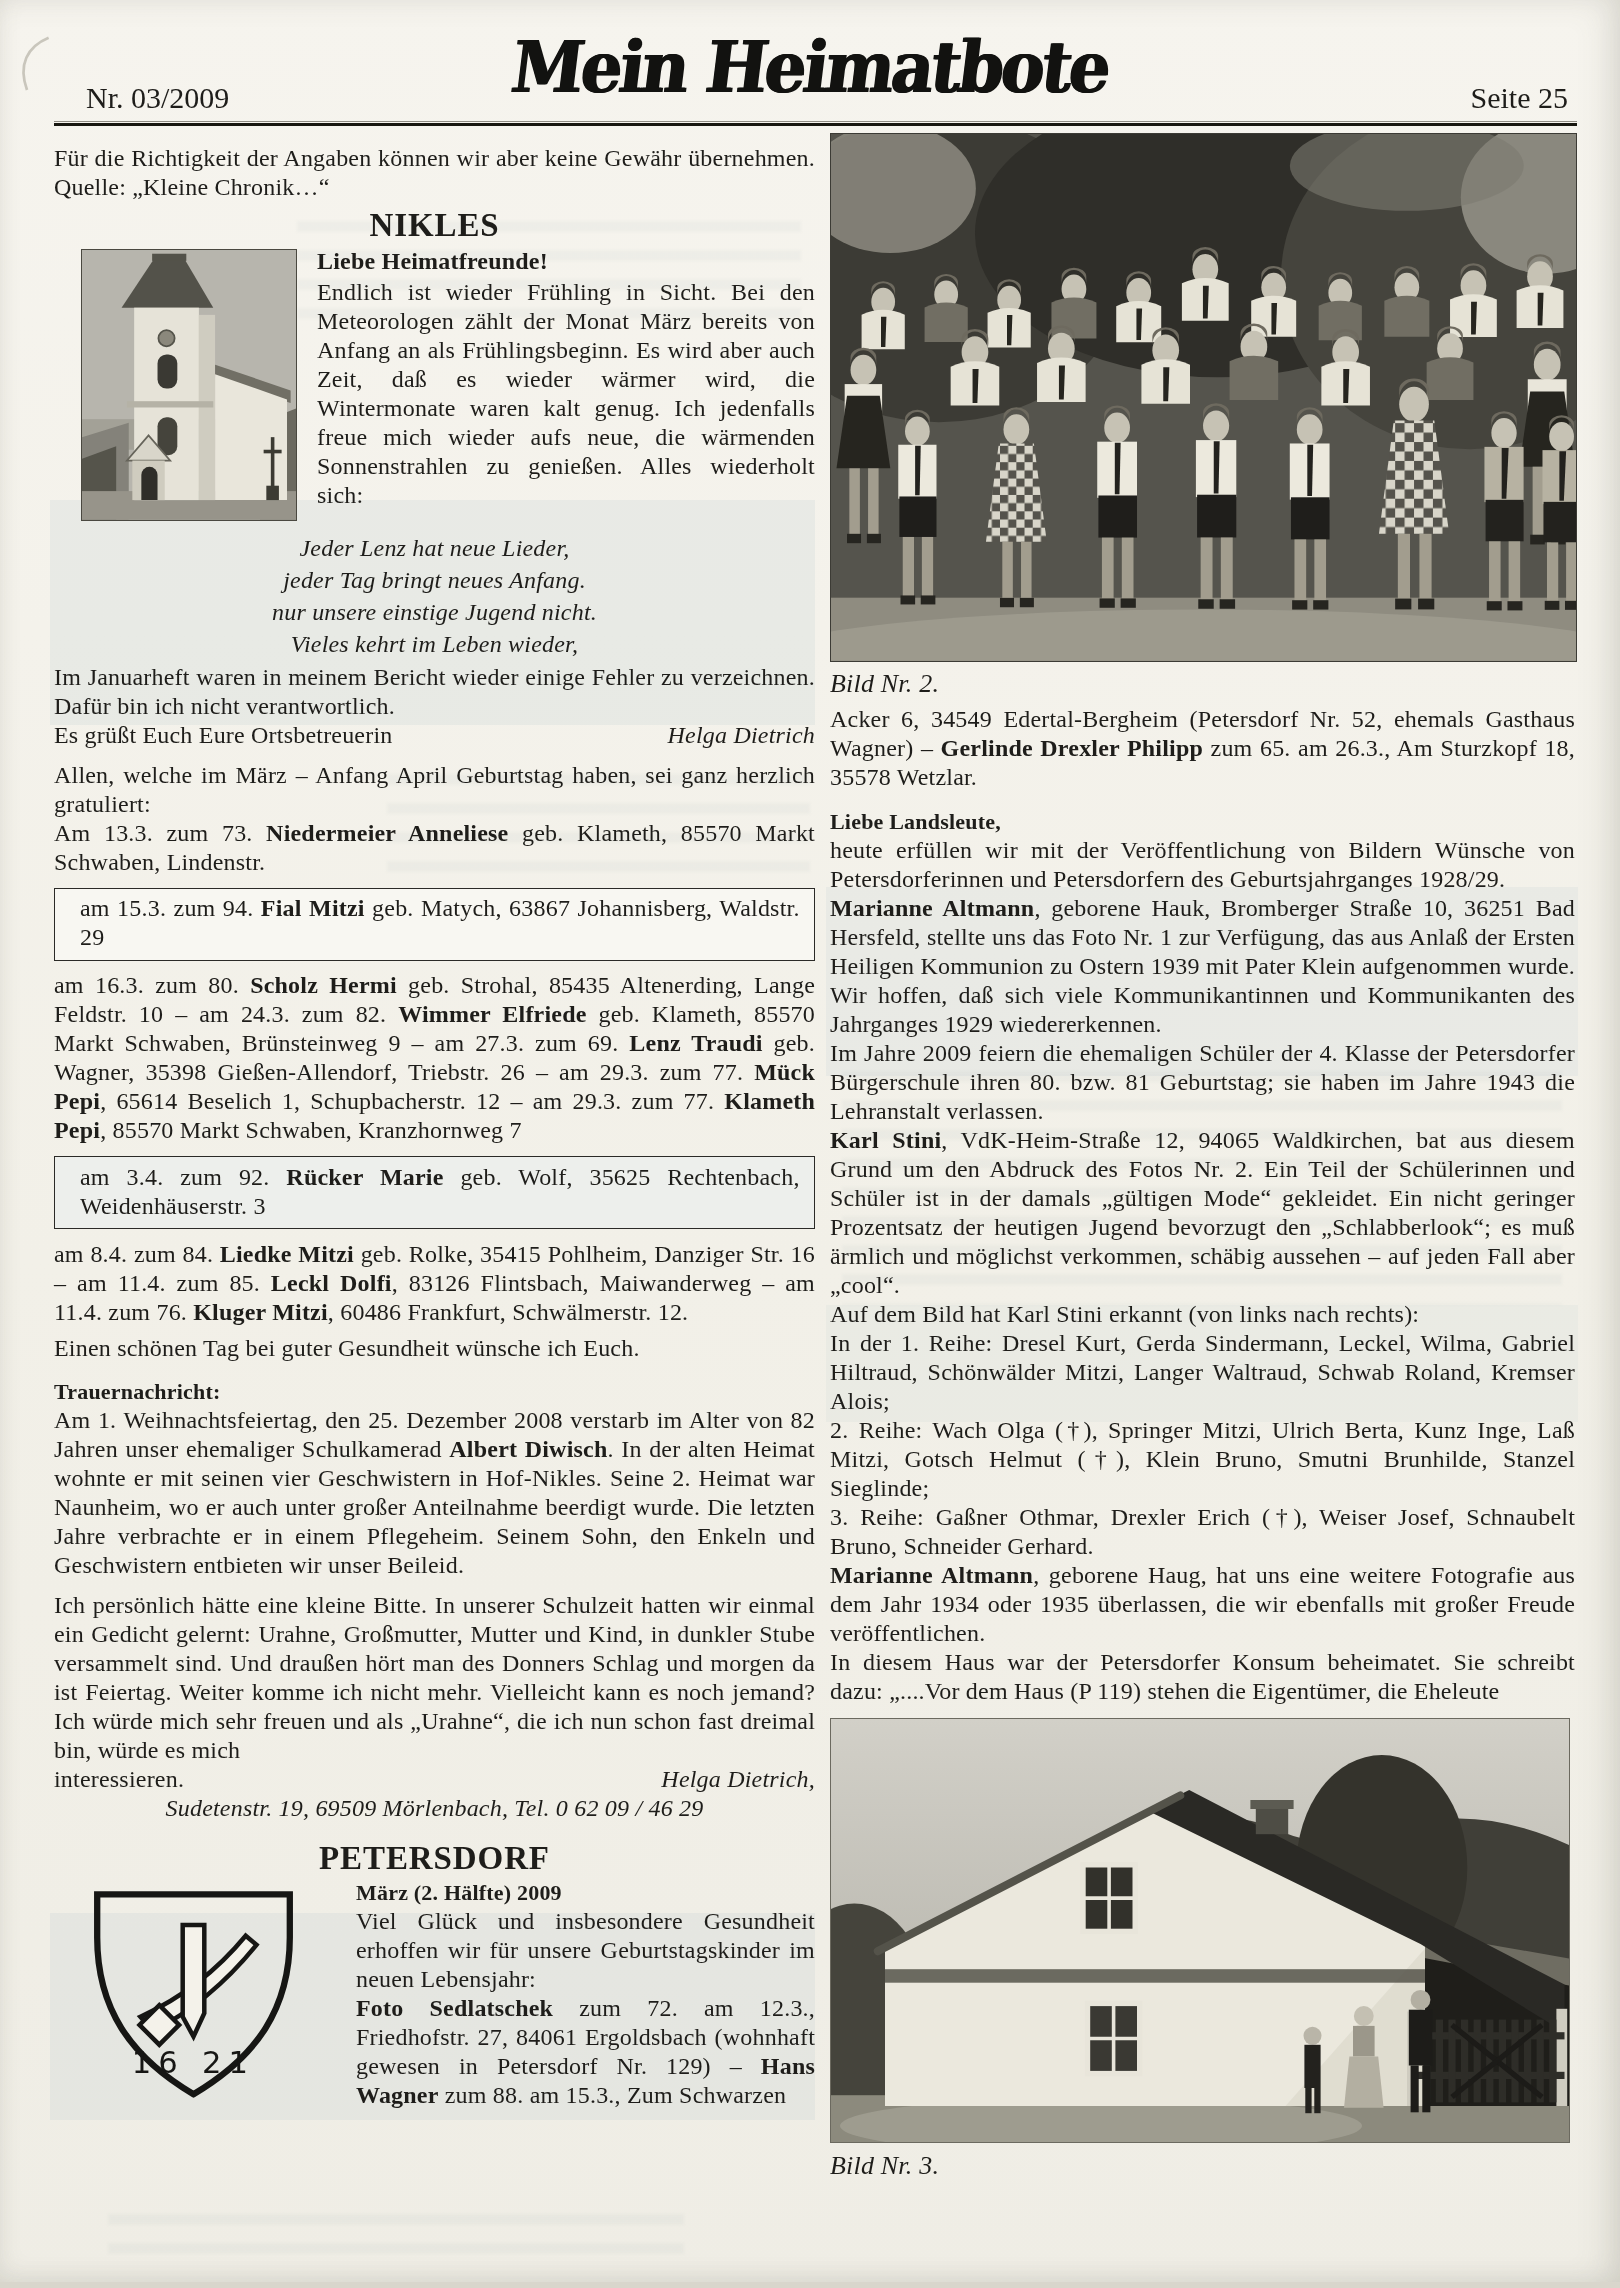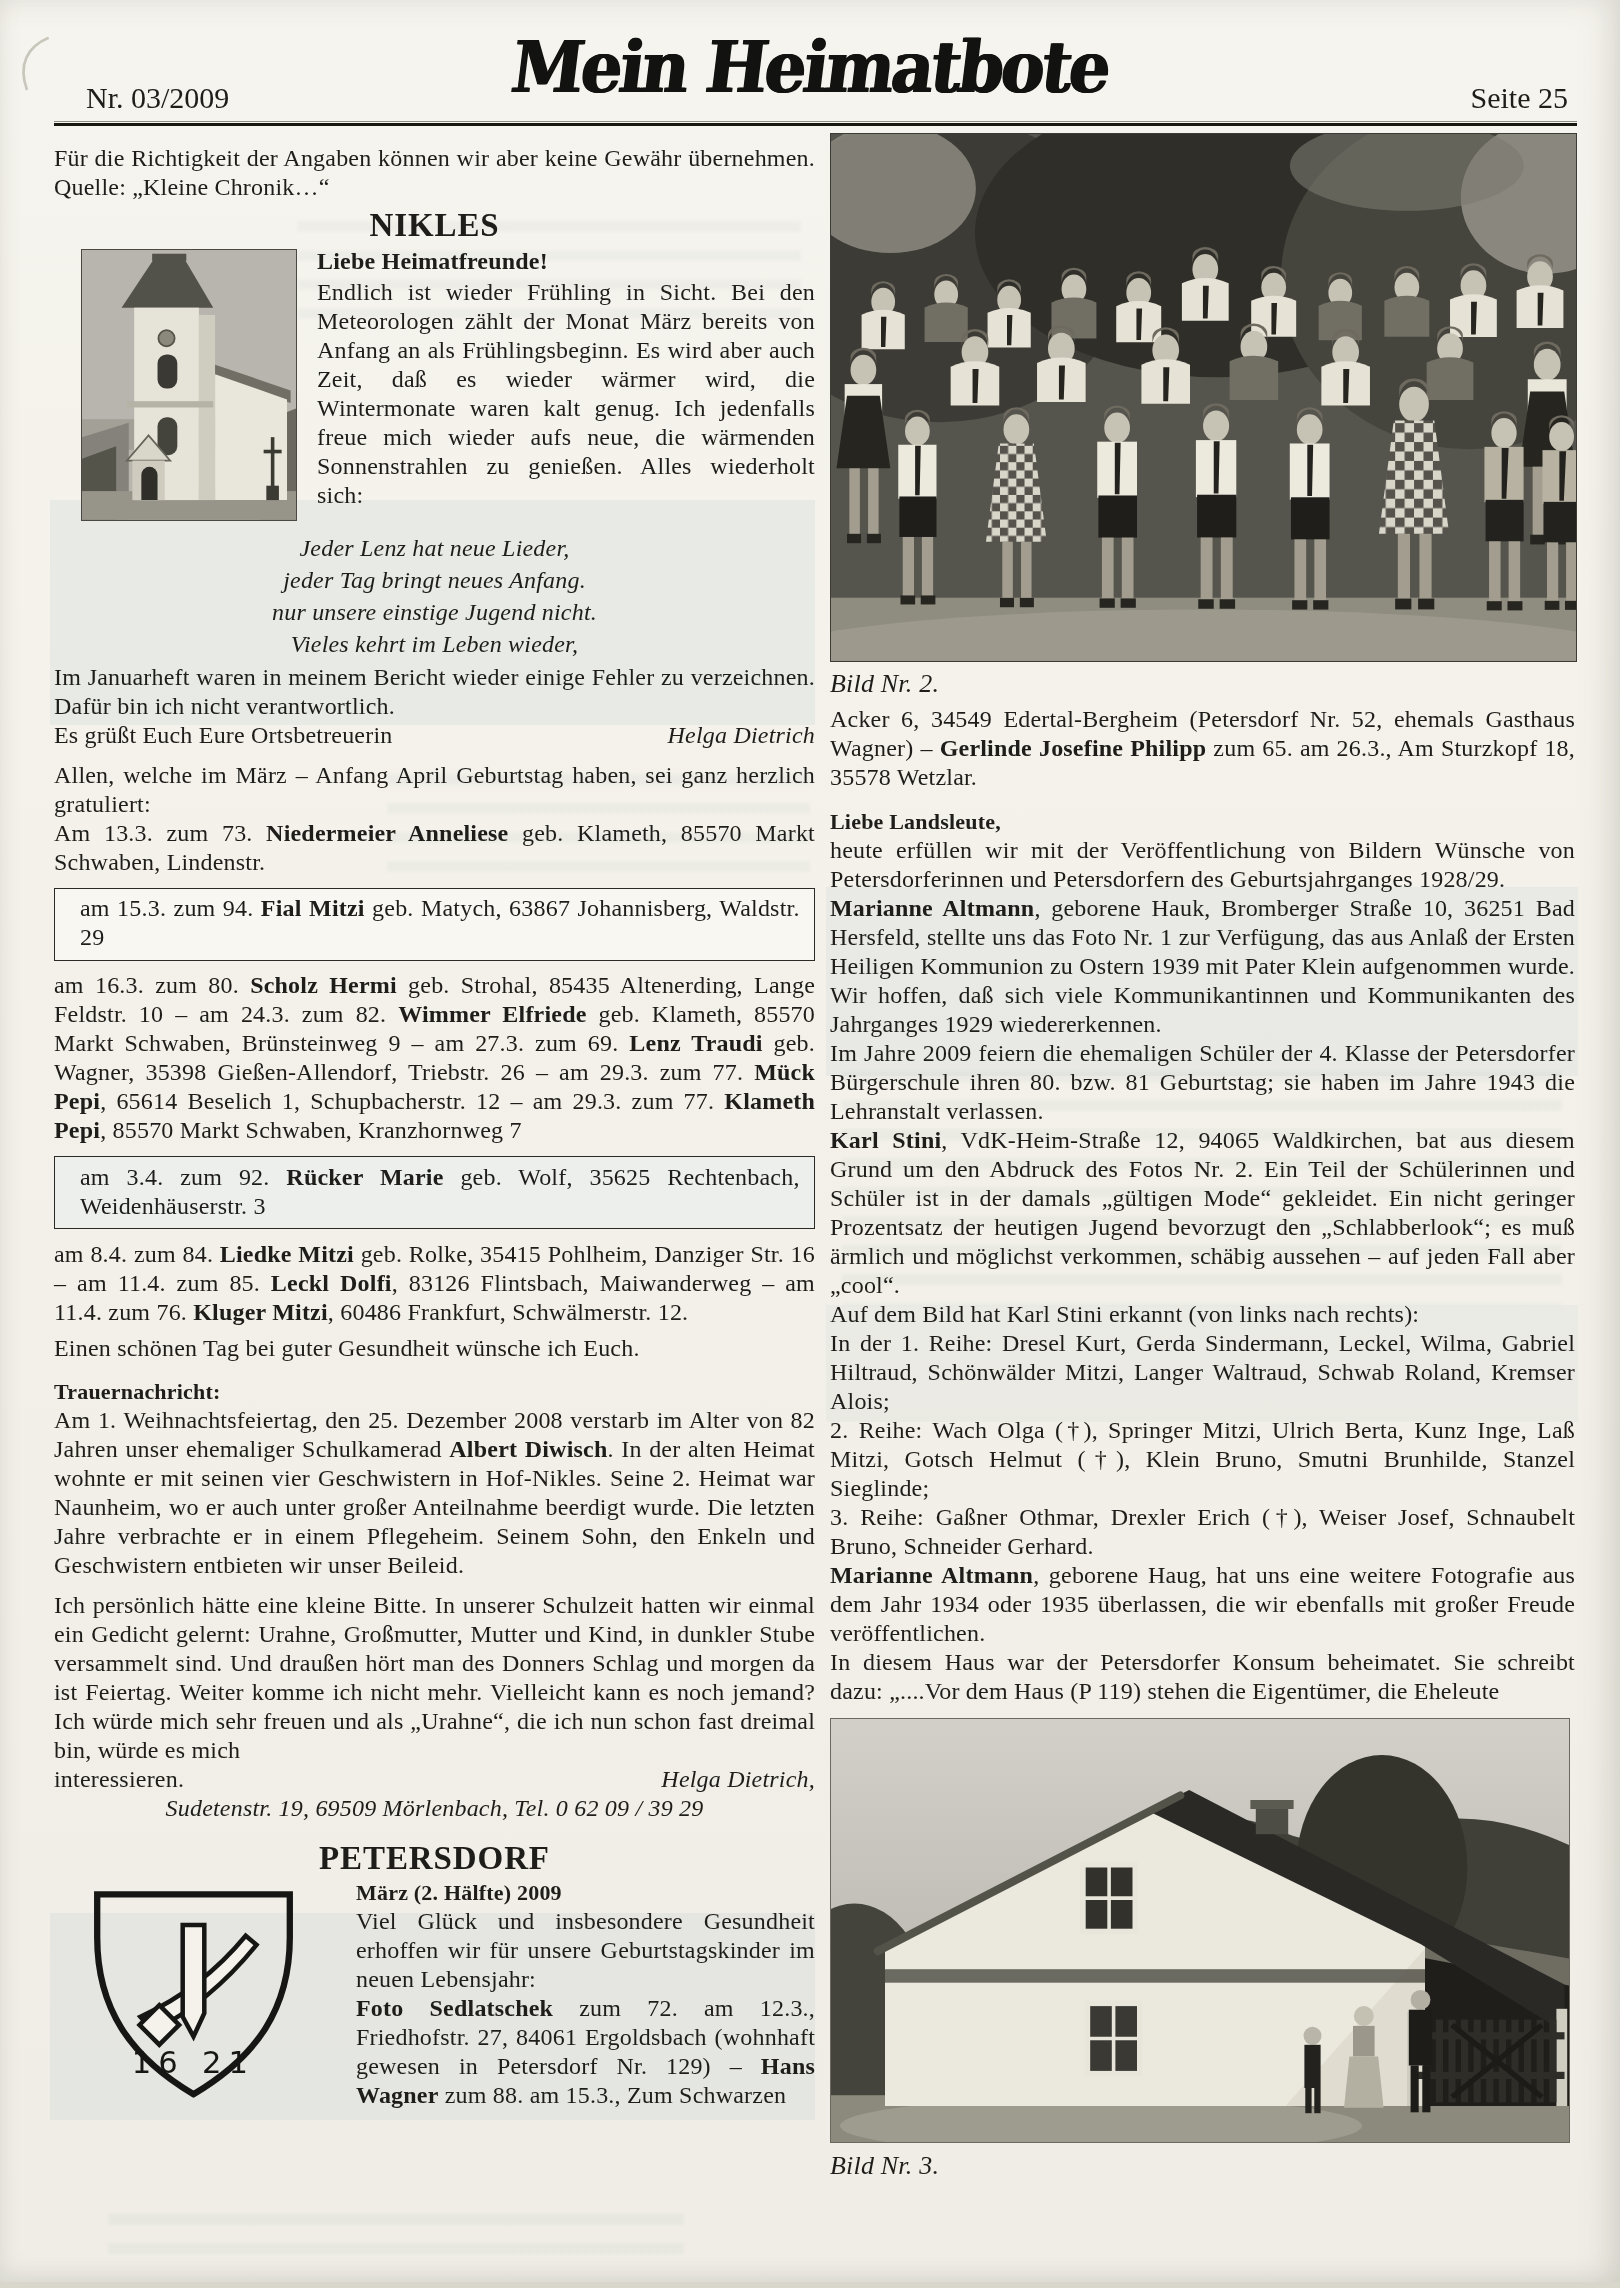--- a/index.html
+++ b/index.html
@@ -136,21 +136,21 @@
     <p class="para mt-s">Einen schönen Tag bei guter Gesundheit wünsche ich Euch.</p>
 
     <h3 class="sub">Trauernachricht:</h3>
     <p class="para"><span>Am 1. Weihnachtsfeiertag, den 25. Dezember 2008 verstarb im Alter von 82 Jahren unser ehemaliger Schulkamerad </span><span class="b">Albert Diwisch</span><span>. In der alten Heimat wohnte er mit seinen vier Geschwistern in Hof-Nikles. Seine 2. Heimat war Naunheim, wo er auch unter großer Anteilnahme beerdigt wurde. Die letzten Jahre verbrachte er in einem Pflegeheim. Seinem Sohn, den Enkeln und Geschwistern entbieten wir unser Beileid.</span></p>
 
     <p class="para mt">Ich persönlich hätte eine kleine Bitte. In unserer Schulzeit hatten wir einmal ein Gedicht gelernt: Urahne, Großmutter, Mutter und Kind, in dunkler Stube versammelt sind. Und draußen hört man des Donners Schlag und morgen da ist Feiertag. Weiter komme ich nicht mehr. Vielleicht kann es noch jemand? Ich würde mich sehr freuen und als „Urahne“, die ich nun schon fast dreimal bin, würde es mich</p>
     <div class="sig-line">
       <span>interessieren.</span>
       <span class="i">Helga Dietrich,</span>
     </div>
-    <div class="i" style="text-align:center">Sudetenstr. 19, 69509 Mörlenbach, Tel. 0 62 09 / 39 29</div>
+    <div class="i" style="text-align:center">Sudetenstr. 19, 69509 Mörlenbach, Tel. 0 62 09 / 46 29</div>
 
     <h2 class="sect sect2">PETERSDORF</h2>
 
     <div class="media-block">
       <svg class="crest" viewBox="0 0 250 250" style="font-size:26.5px">
         <path d="M18,16 H232 V64 C232,142 196,196 125,238 C54,196 18,142 18,64 Z" fill="none" stroke="#161614" stroke-width="7"></path>
         <g fill="#f4f2ea" stroke="#161614" stroke-width="5">
           <path d="M66,152 C110,132 150,102 183,62 L195,72 C161,114 122,146 80,168 Z"></path>
           <path d="M87,139 l22,22 l-22,22 l-22,-22 z"></path>
           <path d="M113,50 h24 v98 l-12,26 l-12,-22 z"></path>
@@ -261,21 +261,21 @@
         <use href="#boyW" transform="translate(318,326) scale(1.3)"></use>
         <use href="#boyW" transform="translate(428,324) scale(1.32)"></use>
         <use href="#boyW" transform="translate(532,328) scale(1.3)"></use>
         <use href="#girlC" transform="translate(648,300) scale(1.5)"></use>
         <use href="#boyU" transform="translate(748,332) scale(1.28)"></use>
         <use href="#boyU" transform="translate(812,336) scale(1.25)"></use>
       </g>
     </svg>
     <div class="caption">Bild Nr. 2.</div>
 
-    <p class="para acker"><span>Acker 6, 34549 Edertal-Bergheim (Petersdorf Nr. 52, ehemals Gasthaus Wagner) – </span><span class="b">Gerlinde Josefine Philipp</span><span> zum 65. am 26.3., Am Sturzkopf 18, 35578 Wetzlar.</span></p>
+    <p class="para acker"><span>Acker 6, 34549 Edertal-Bergheim (Petersdorf Nr. 52, ehemals Gasthaus Wagner) – </span><span class="b">Gerlinde Drexler Philipp</span><span> zum 65. am 26.3., Am Sturzkopf 18, 35578 Wetzlar.</span></p>
 
     <h3 class="sub">Liebe Landsleute,</h3>
     <p class="para">heute erfüllen wir mit der Veröffentlichung von Bildern Wünsche von Petersdorferinnen und Petersdorfern des Geburtsjahrganges 1928/29.</p>
     <p class="para"><span class="b">Marianne Altmann</span><span>, geborene Hauk, Bromberger Straße 10, 36251 Bad Hersfeld, stellte uns das Foto Nr. 1 zur Verfügung, das aus Anlaß der Ersten Heiligen Kommunion zu Ostern 1939 mit Pater Klein aufgenommen wurde. Wir hoffen, daß sich viele Kommunikantinnen und Kommunikanten des Jahrganges 1929 wiedererkennen.</span></p>
     <p class="para">Im Jahre 2009 feiern die ehemaligen Schüler der 4. Klasse der Petersdorfer Bürgerschule ihren 80. bzw. 81 Geburtstag; sie haben im Jahre 1943 die Lehranstalt verlassen.</p>
     <p class="para"><span class="b">Karl Stini</span><span>, VdK-Heim-Straße 12, 94065 Waldkirchen, bat aus diesem Grund um den Abdruck des Fotos Nr. 2. Ein Teil der Schülerinnen und Schüler ist in der damals „gültigen Mode“ gekleidet. Ein nicht geringer Prozentsatz der heutigen Jugend bevorzugt den „Schlabberlook“; es muß ärmlich und möglichst verkommen, schäbig aussehen – auf jeden Fall aber „cool“.</span></p>
     <p class="para">Auf dem Bild hat Karl Stini erkannt (von links nach rechts):</p>
     <p class="para">In der 1. Reihe: Dresel Kurt, Gerda Sindermann, Leckel, Wilma, Gabriel Hiltraud, Schönwälder Mitzi, Langer Waltraud, Schwab Roland, Kremser Alois;</p>
     <p class="para">2. Reihe: Wach Olga (†), Springer Mitzi, Ulrich Berta, Kunz Inge, Laß Mitzi, Gotsch Helmut (†), Klein Bruno, Smutni Brunhilde, Stanzel Sieglinde;</p>
     <p class="para">3. Reihe: Gaßner Othmar, Drexler Erich (†), Weiser Josef, Schnaubelt Bruno, Schneider Gerhard.</p>

